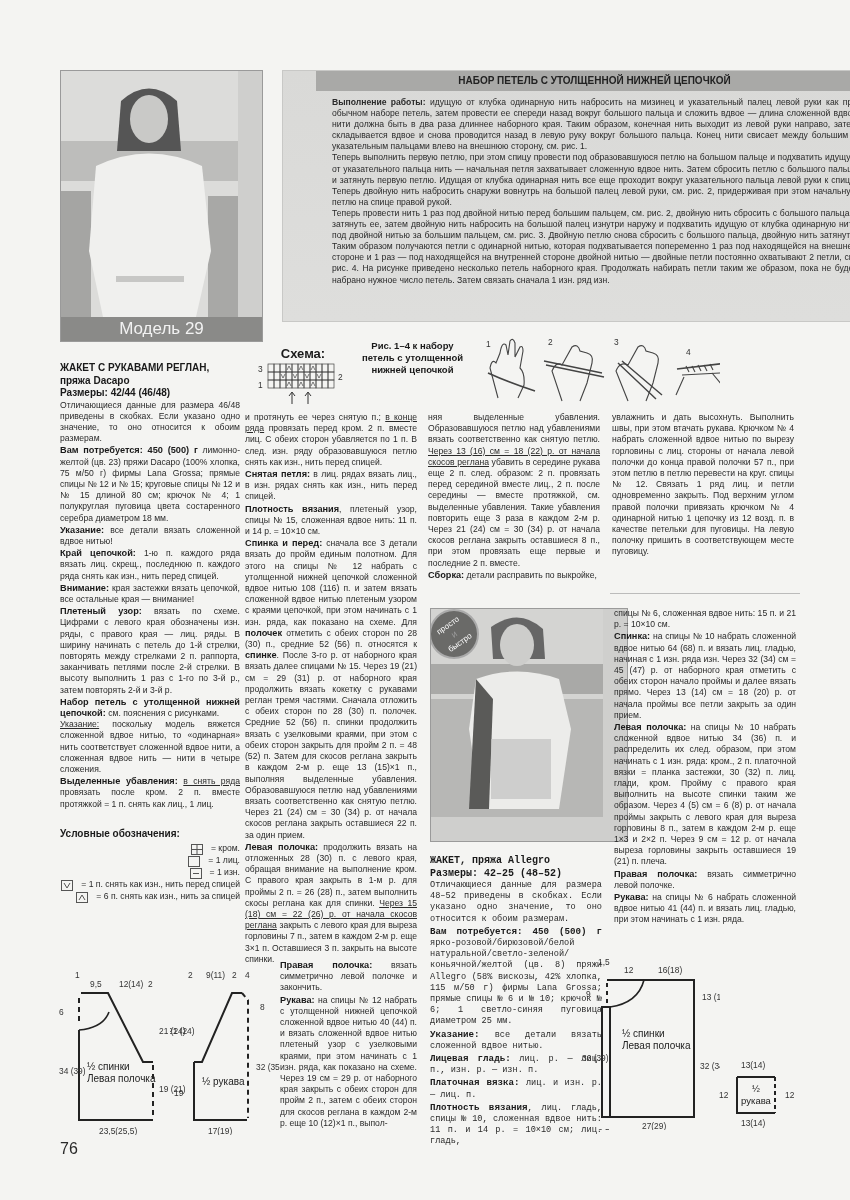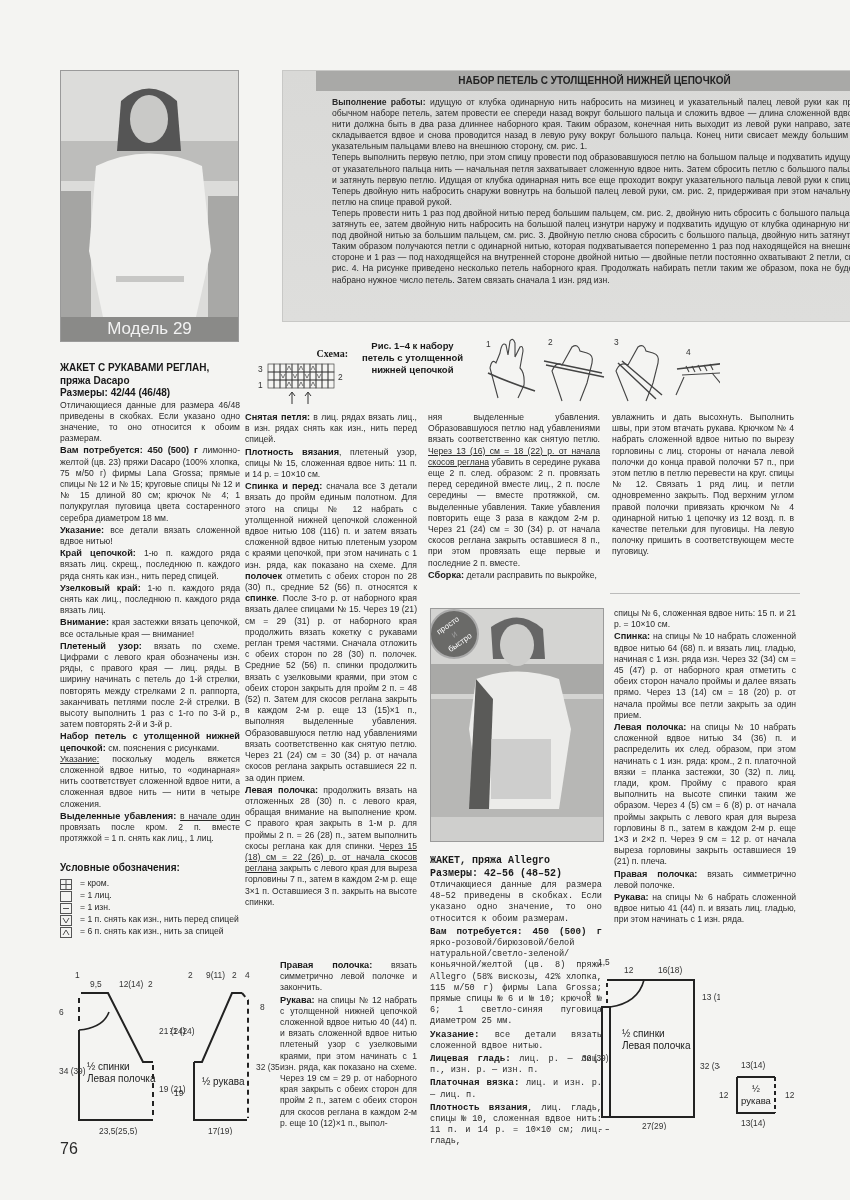--- a/index.html
+++ b/index.html
@@ -3,29 +3,29 @@
 <meta charset="utf-8">
 <style>
   html,body{margin:0;padding:0;}
   body{width:850px;height:1200px;background:#f4f4f2;position:relative;overflow:hidden;
        font-family:"Liberation Sans",sans-serif;color:#2a2a2a;}
   .abs{position:absolute;}
   .col{font-size:8.6px;line-height:11.2px;text-align:justify;}
   .col p{margin:0 0 1px 0;}
   .col b{font-weight:bold;color:#1a1a1a;font-size:9.2px;}
   .u{text-decoration:underline;}
-  .photo{background:#cfcfcd;border:1px solid #9a9a9a;overflow:hidden;}
+  .photo{background:#cfcfcd;border:1px solid #9a9a9a;overflow:hidden;padding-left:24px;}
   .photo .cap{position:absolute;left:0;right:0;bottom:0;height:24px;background:#8a8a88;color:#f2f2f2;
        font-size:17px;text-align:center;line-height:24px;}
   .box{background:linear-gradient(#d9d9d7,#dededc);border:1px solid #c8c8c6;}
   .box-title{background:#a9a9a7;height:20px;line-height:20px;text-align:center;font-weight:bold;font-size:10px;color:#222;}
   .box-body{padding:6px 16px 6px 16px;font-size:8.6px;line-height:11.1px;text-align:justify;}
   .box-body p{margin:0;}
   .heading{font-weight:bold;font-size:10px;line-height:12.5px;color:#1a1a1a;}
-  .legend-row{display:flex;align-items:flex-start;font-size:8.6px;line-height:11px;margin-bottom:1px;}
+  .legend-row{display:flex;align-items:flex-start;font-size:8.6px;line-height:11px;margin-bottom:1px;justify-content:flex-end;}
   .legend-row .sym{width:10px;height:9px;border:1px solid #555;margin-right:8px;flex:0 0 10px;position:relative;top:1px;}
   .dim{font-size:8.4px;fill:#333;font-family:"Liberation Sans",sans-serif;}
   .page-num{font-size:16px;font-weight:normal;}
   .divider{position:absolute;height:1px;background:#bbb;}
 </style>
 </head>
 <body>
 
 <div class="abs photo" style="left:60px;top:70px;width:177px;height:270px;">
   <svg width="177" height="246" style="position:absolute;left:0;top:0;">
@@ -51,25 +51,24 @@
 </div>
 
 <div class="abs col" style="left:60px;top:362px;width:180px;">
   <div class="heading">ЖАКЕТ С РУКАВАМИ РЕГЛАН,</div>
   <div class="heading">пряжа Dacapo</div>
   <div class="heading">Размеры: 42/44 (46/48)</div>
   <p>Отличающиеся данные для размера 46/48 приведены в скобках. Если указано одно значение, то оно относится к обоим размерам.</p>
   <p><b>Вам потребуется: 450 (500) г</b> <span>лимонно-желтой (цв. 23) пряжи Dacapo (100% хлопка, 75 м/50 г) фирмы Lana Grossa; прямые спицы № 12 и № 15; круговые спицы № 12 и № 15 длиной 80 см; крючок № 4; 1 полукруглая пуговица цвета состаренного серебра диаметром 18 мм.</span></p>
   <p><b>Указание:</b> <span>все детали вязать сложенной вдвое нитью!</span></p>
   <p><b>Край цепочкой:</b> <span>1-ю п. каждого ряда вязать лиц. скрещ., последнюю п. каждого ряда снять как изн., нить перед спицей.</span></p>
-  <p><b>Узелковый край:</b> <span>1-ю п. каждого ряда снять как лиц., последнюю п. каждого ряда вязать лиц.</span></p>
   <p><b>Внимание:</b> <span>края застежки вязать цепочкой, все остальные края — внимание!</span></p>
   <p><b>Плетеный узор:</b> <span>вязать по схеме. Цифрами с левого края обозначены изн. ряды, с правого края — лиц. ряды. В ширину начинать с петель до 1-й стрелки, повторять между стрелками 2 п. раппорта, заканчивать петлями после 2-й стрелки. В высоту выполнить 1 раз с 1-го по 3-й р., затем повторять 2-й и 3-й р.</span></p>
   <p><b>Набор петель с утолщенной нижней цепочкой:</b> <span>см. пояснения с рисунками.</span><br><span class="u">Указание:</span> <span>поскольку модель вяжется сложенной вдвое нитью, то «одинарная» нить соответствует сложенной вдвое нити, а сложенная вдвое нить — нити в четыре сложения.</span></p>
-  <p><b>Выделенные убавления:</b> <span class="u">в начале один</span> <span>провязать после кром. 2 п. вместе протяжкой = 1 п. снять как лиц., 1 лиц.</span></p>
+  <p><b>Выделенные убавления:</b> <span class="u">в снять ряда</span> <span>провязать после кром. 2 п. вместе протяжкой = 1 п. снять как лиц., 1 лиц.</span></p>
 
   <div style="margin-top:18px;" class="heading">Условные обозначения:</div>
   <div id="legend" style="margin-top:3px;">
       <div class="legend-row">
         <svg class="sym" viewBox="0 0 10 9" width="10" height="9">
           <path d="M5 0 V9 M0 4.5 H10" stroke="#555" stroke-width="1"></path>
         </svg>
         <span>= кром.</span>
       </div>
       <div class="legend-row">
@@ -91,21 +90,21 @@
       <div class="legend-row">
         <svg class="sym" viewBox="0 0 10 9" width="10" height="9">
           <path d="M2 7 L5 2 L8 7" stroke="#555" fill="none" stroke-width="1"></path>
         </svg>
         <span>= 6 п. снять как изн., нить за спицей</span>
       </div>
     </div>
 </div>
 
 <div class="abs" style="left:258px;top:348px;width:90px;height:60px;">
-  <div class="heading" style="text-align:right;font-size:10px;font-family:Liberation Serif, serif;">Схема:</div>
+  <div class="heading" style="text-align:center;font-size:13px;">Схема:</div>
   <svg width="90" height="45" style="position:absolute;left:0;top:14px;">
     <text class="dim" x="0" y="10">3</text>
     <text class="dim" x="0" y="26">1</text>
     <text class="dim" x="80" y="18">2</text>
     <g id="scheme-cells" stroke="#444" stroke-width="0.7" fill="none">
         <rect x="10" y="2" width="6" height="8"></rect>
         <rect x="16" y="2" width="6" height="8"></rect>
         <rect x="22" y="2" width="6" height="8"></rect>
         <rect x="28" y="2" width="6" height="8"></rect>
         <rect x="34" y="2" width="6" height="8"></rect>
@@ -175,20 +174,21 @@
       <path d="M12 44 L4 62 M40 40 L50 52"></path>
     </g>
   </g>
   <text class="dim" x="6" y="14">1</text>
   <text class="dim" x="68" y="12">2</text>
   <text class="dim" x="134" y="12">3</text>
   <text class="dim" x="206" y="22">4</text>
 </svg>
 
 <div class="abs col" style="left:245px;top:412px;width:172px;">
+  <p><span>и протянуть ее через снятую п.;</span> <span class="u">в конце ряда</span> <span>провязать перед кром. 2 п. вместе лиц. С обеих сторон убавляется по 1 п. В след. изн. ряду образовавшуюся петлю снять как изн., нить перед спицей.</span></p>
   <p><b>Снятая петля:</b> <span>в лиц. рядах вязать лиц., в изн. рядах снять как изн., нить перед спицей.</span></p>
   <p><b>Плотность вязания</b><span>, плетеный узор, спицы № 15, сложенная вдвое нить: 11 п. и 14 р. = 10×10 см.</span></p>
   <p><b>Спинка и перед:</b> <span>сначала все 3 детали вязать до пройм единым полотном. Для этого на спицы № 12 набрать с утолщенной нижней цепочкой сложенной вдвое нитью 108 (116) п. и затем вязать сложенной вдвое нитью плетеным узором с краями цепочкой, при этом начинать с 1 изн. ряда, как показано на схеме. Для</span> <b>полочек</b> <span>отметить с обеих сторон по 28 (30) п., средние 52 (56) п. относятся к</span> <b>спинке</b><span>. После 3-го р. от наборного края вязать далее спицами № 15. Через 19 (21) см = 29 (31) р. от наборного края продолжить вязать кокетку с рукавами реглан тремя частями. Сначала отложить с обеих сторон по 28 (30) п. полочек. Средние 52 (56) п. спинки продолжить вязать с узелковыми краями, при этом с обеих сторон закрыть для пройм 2 п. = 48 (52) п. Затем для скосов реглана закрыть в каждом 2-м р. еще 13 (15)×1 п., выполняя выделенные убавления. Образовавшуюся петлю над убавлениями вязать соответственно как снятую петлю. Через 21 (24) см = 30 (34) р. от начала скосов реглана закрыть оставшиеся 22 п. за один прием.</span></p>
   <p><b>Левая полочка:</b> <span>продолжить вязать на отложенных 28 (30) п. с левого края, обращая внимание на выполнение кром. С правого края закрыть в 1-м р. для проймы 2 п. = 26 (28) п., затем выполнить скосы реглана как для спинки.</span> <span class="u">Через 15 (18) см = 22 (26) р. от начала скосов реглана</span> <span>закрыть с левого края для выреза горловины 7 п., затем в каждом 2-м р. еще 3×1 п. Оставшиеся 3 п. закрыть на высоте спинки.</span></p>
 </div>
 
 <div class="abs col" style="left:280px;top:960px;width:137px;">
   <p><b>Правая полочка:</b> <span>вязать симметрично левой полочке и закончить.</span></p>
   <p><b>Рукава:</b> <span>на спицы № 12 набрать с утолщенной нижней цепочкой сложенной вдвое нитью 40 (44) п. и вязать сложенной вдвое нитью плетеный узор с узелковыми краями, при этом начинать с 1 изн. ряда, как показано на схеме. Через 19 см = 29 р. от наборного края закрыть с обеих сторон для пройм 2 п., затем с обеих сторон для скосов реглана в каждом 2-м р. еще 10 (12)×1 п., выпол-</span></p>
 </div>
@@ -218,21 +218,21 @@
   <svg width="54" height="54" style="position:absolute;left:-4px;top:-2px;">
     <circle cx="27" cy="27" r="24" fill="#6a6a68" stroke="#aaa" stroke-width="2"></circle>
     <text x="27" y="19" text-anchor="middle" font-size="8" fill="#fff" font-family="Liberation Sans, sans-serif" transform="rotate(-35 27 27)">просто</text>
     <text x="27" y="30" text-anchor="middle" font-size="9" fill="#999" font-family="Liberation Sans, sans-serif" transform="rotate(-35 27 27)">и</text>
     <text x="27" y="40" text-anchor="middle" font-size="8" fill="#fff" font-family="Liberation Sans, sans-serif" transform="rotate(-35 27 27)">быстро</text>
   </svg>
 </div>
 
 <div class="abs col" style="left:430px;top:855px;width:172px;font-family:Liberation Mono, monospace;">
   <div class="heading">ЖАКЕТ, пряжа Allegro</div>
-  <div class="heading">Размеры: 42–56 (48–52)</div>
+  <div class="heading">Размеры: 42–25 (48–52)</div>
   <p>Отличающиеся данные для размера 48–52 приведены в скобках. Если указано одно значение, то оно относится к обоим размерам.</p>
   <p><b>Вам потребуется: 450 (500) г</b> <span>ярко-розовой/бирюзовой/белой натуральной/светло-зеленой/коньячной/желтой (цв. 8) пряжи Allegro (58% вискозы, 42% хлопка, 115 м/50 г) фирмы Lana Grossa; прямые спицы № 6 и № 10; крючок № 6; 1 светло-синяя пуговица диаметром 25 мм.</span></p>
   <p><b>Указание:</b> <span>все детали вязать сложенной вдвое нитью.</span></p>
   <p><b>Лицевая гладь:</b> <span>лиц. р. — лиц. п., изн. р. — изн. п.</span></p>
   <p><b>Платочная вязка:</b> <span>лиц. и изн. р. — лиц. п.</span></p>
   <p><b>Плотность вязания</b><span>, лиц. гладь, спицы № 10, сложенная вдвое нить: 11 п. и 14 р. = 10×10 см; лиц. гладь,</span></p>
 </div>
 
 <div class="abs col" style="left:614px;top:608px;width:182px;">
   <p>спицы № 6, сложенная вдвое нить: 15 п. и 21 р. = 10×10 см.</p>

